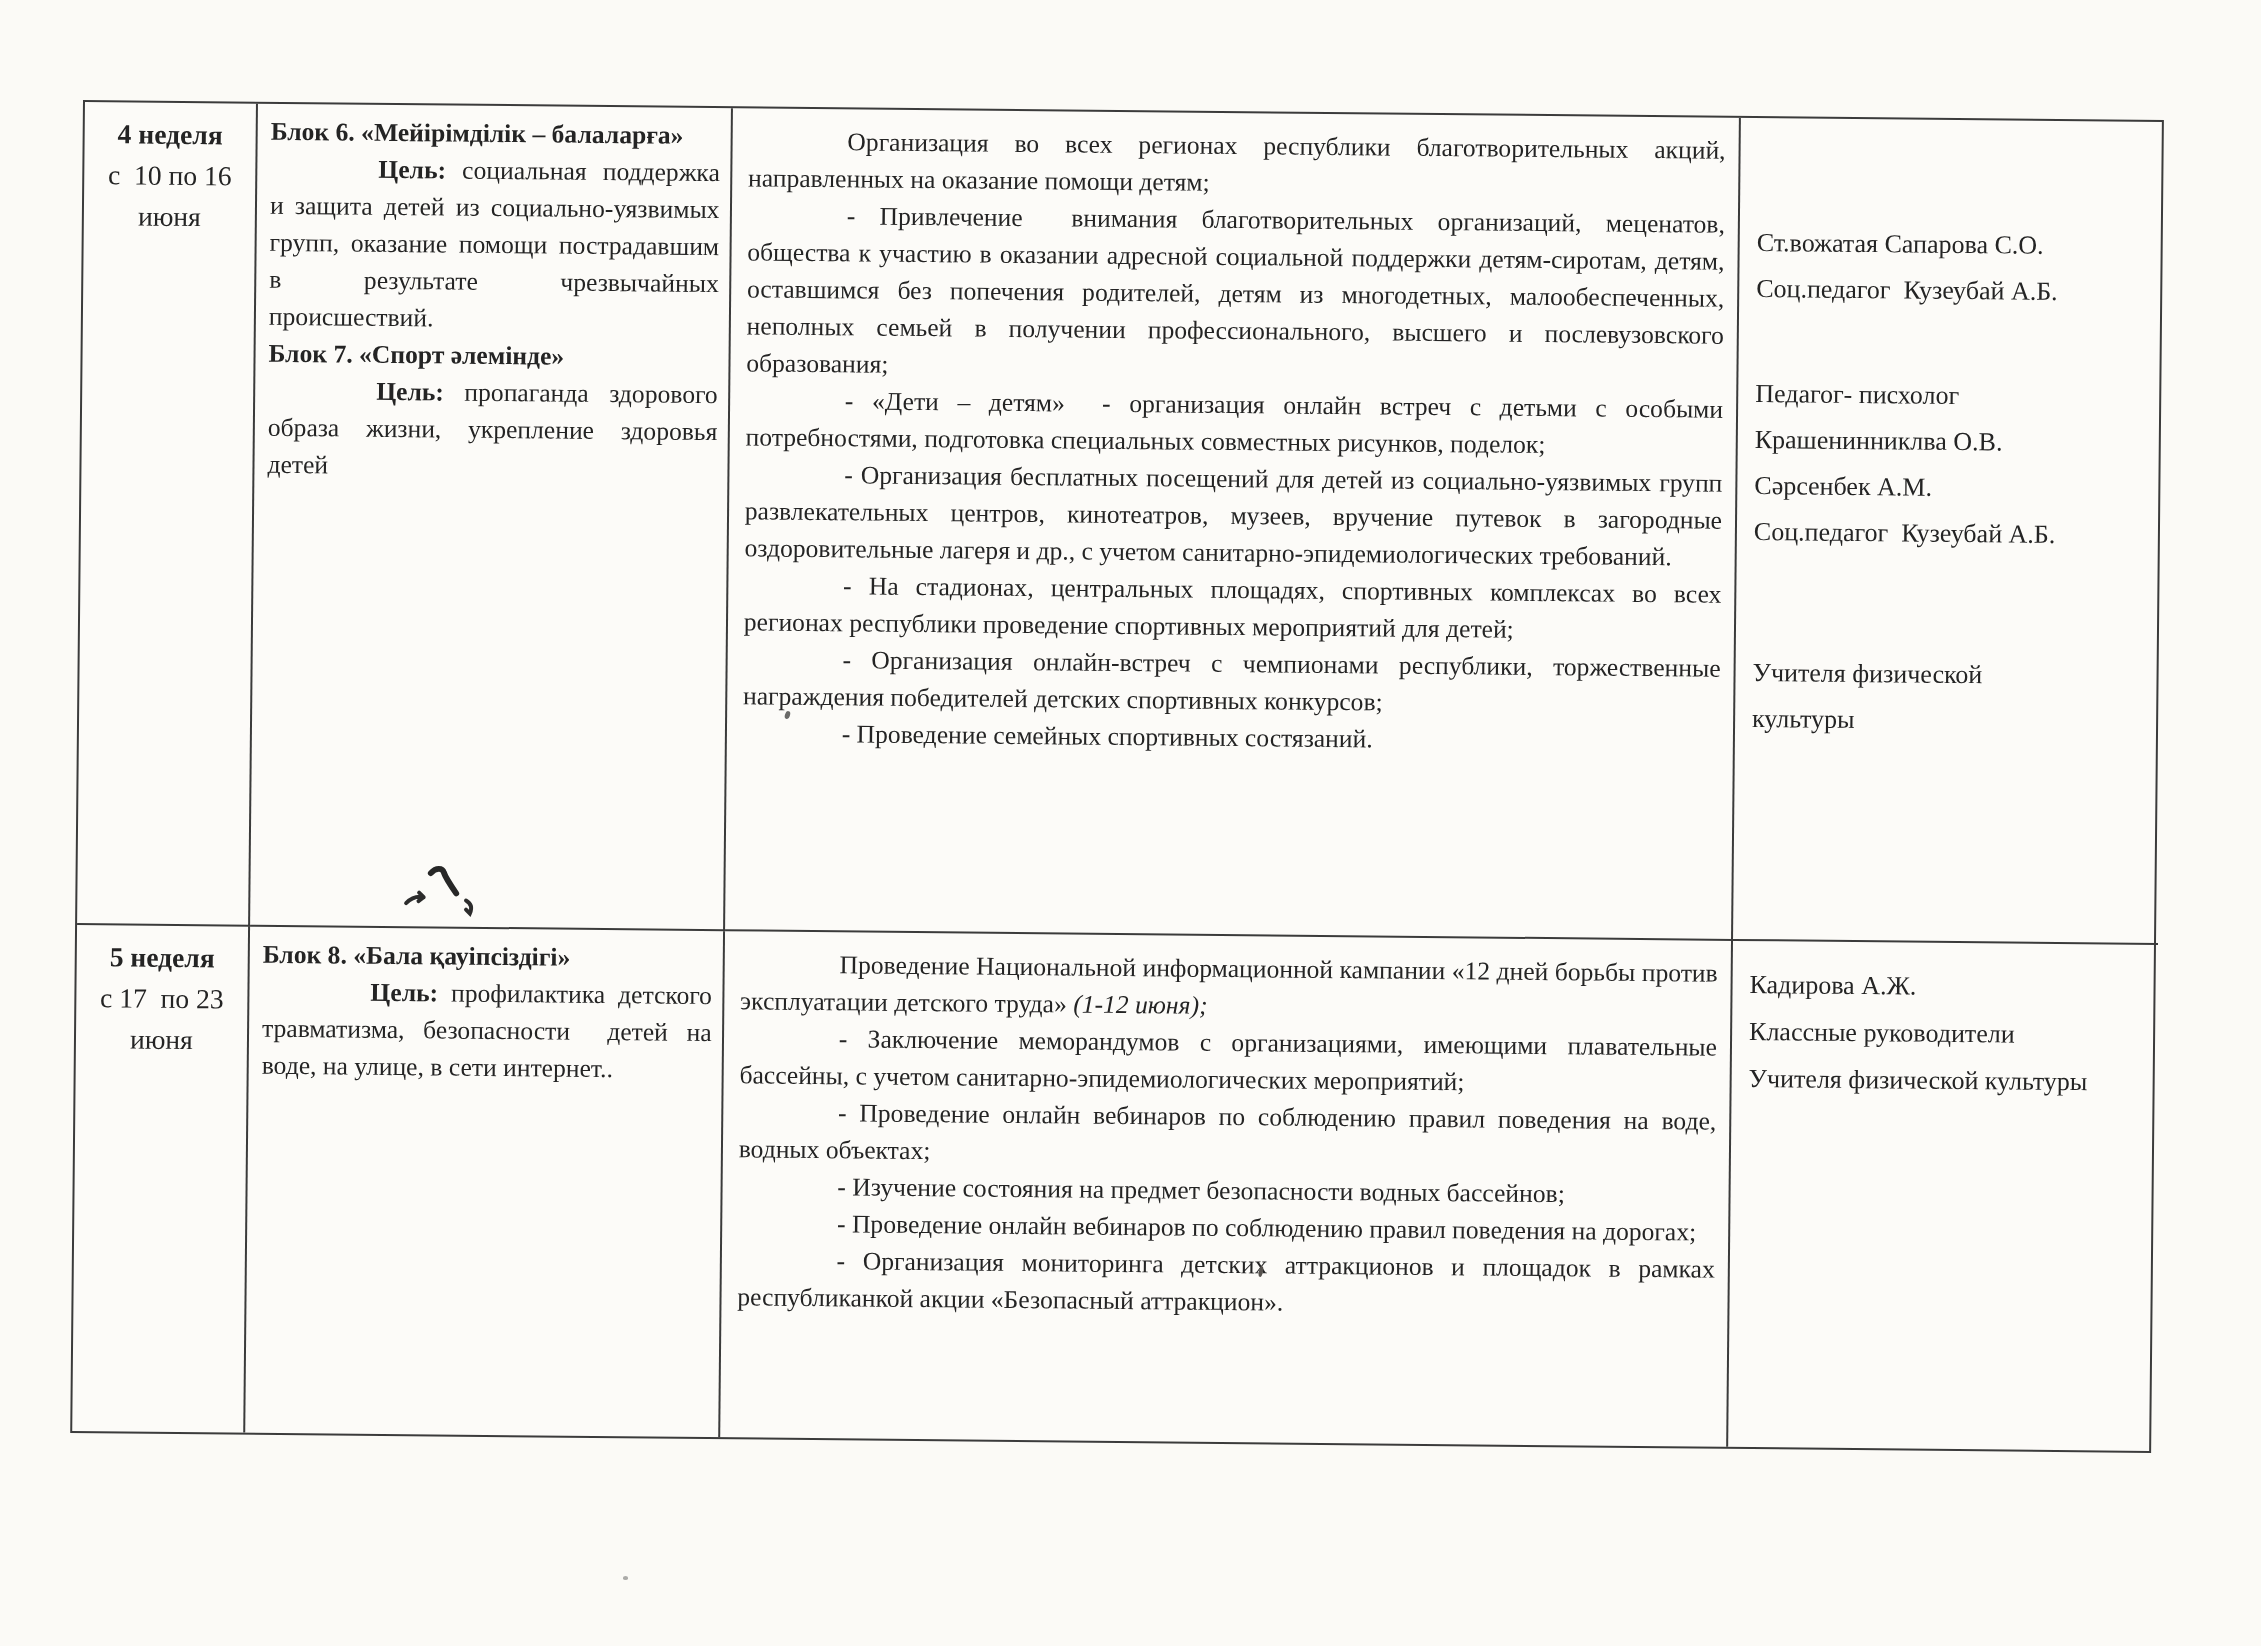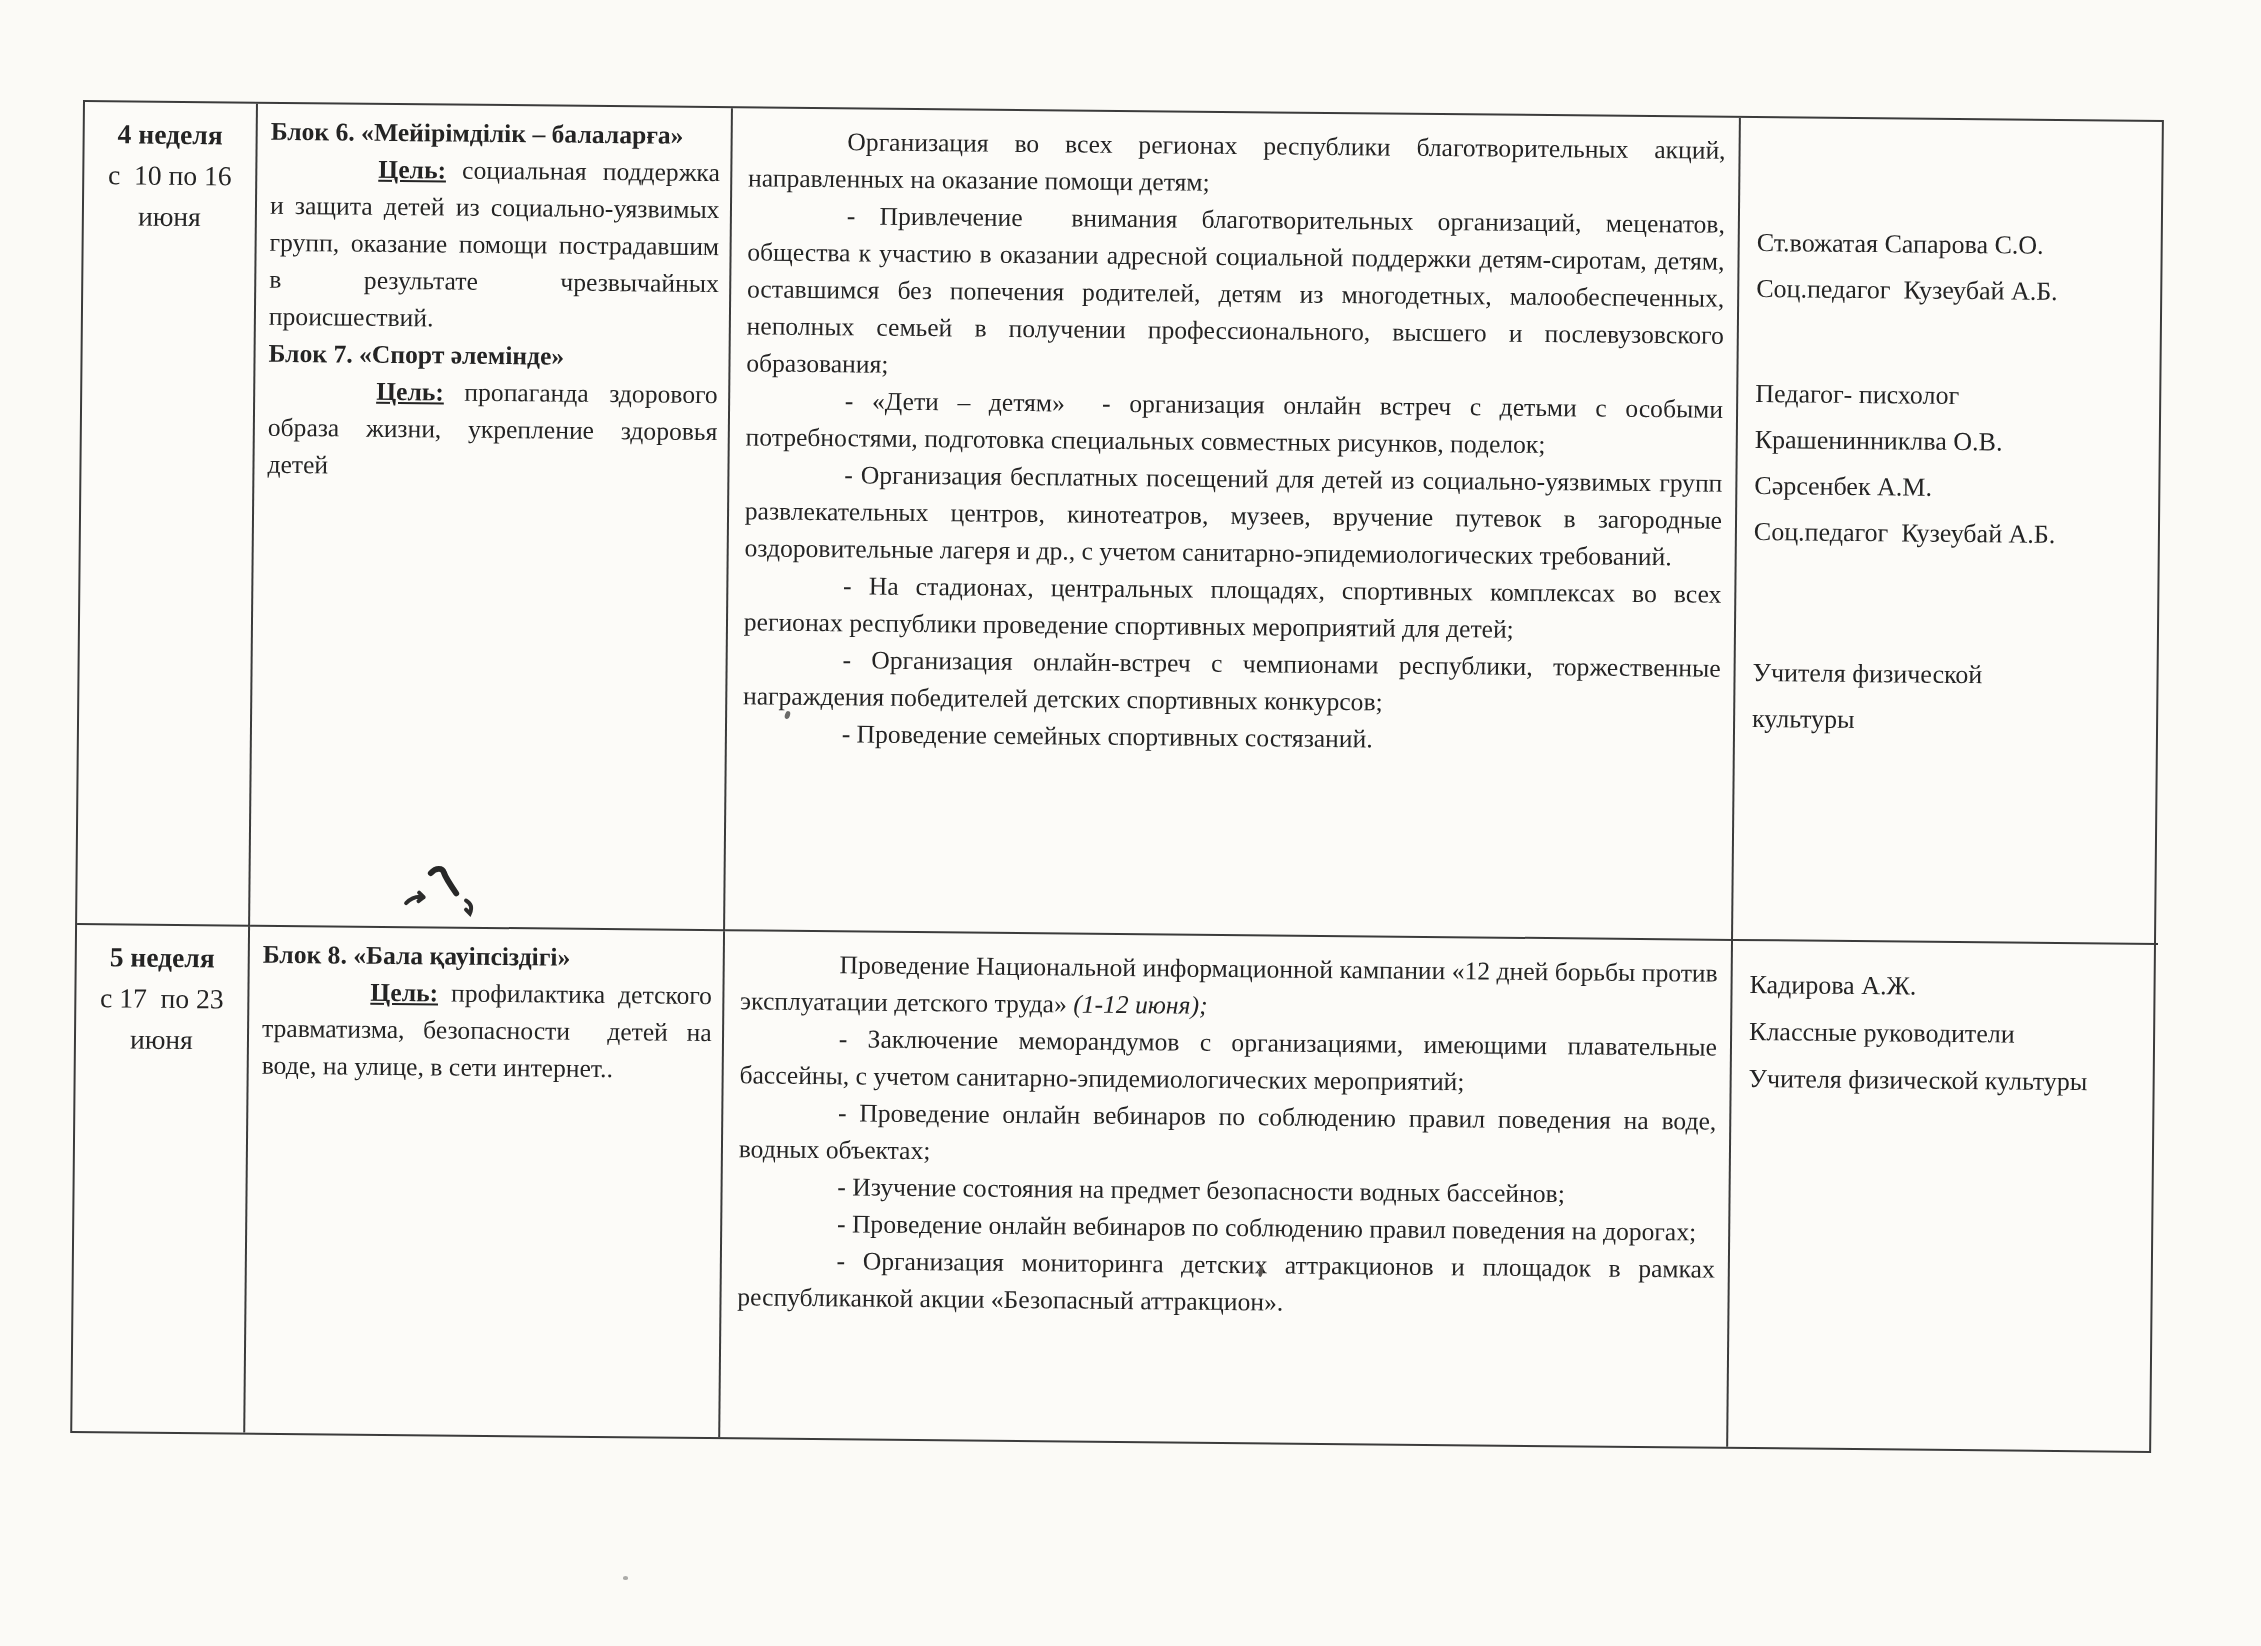--- a/index.html
+++ b/index.html
@@ -31,21 +31,21 @@
   .cell.lastcol{border-right:none;}
   .cell.r1{border-bottom:2px solid #3b3b3b;}
   
   .week-cell{ text-align:center; padding-top:10.5px; }
   .week-line{ font-size:27.6px; line-height:41px; white-space:pre-wrap; }
   .week-line.bold{ font-weight:bold; }
   
   .block-cell{ padding:9.2px 10.5px 0 13px; font-size:25.6px; line-height:37px; text-align:justify; }
   .block-title{ font-weight:bold; margin:0; }
   .goal{ margin:0; text-indent:108px; white-space:pre-wrap;}
-  .goal .lbl{ font-weight:bold;text-decoration:underline; }
+  .goal .lbl{ font-weight:bold; }
   
   .act-cell{ padding:14.4px 13px 0 15.8px; font-size:25.6px; line-height:37px; text-align:justify; }
   .act-p{ margin:0; text-indent:99px; white-space:pre-wrap; }
   .act-p i{ font-style:italic; }
   
   .resp-cell{ padding:13px 6.6px 0 17px; font-size:26px; line-height:46px; }
   .resp-cell.r2{ line-height:47px; }
   .resp-group{ margin:0; }
   .rg-0{ margin-top:89px; }
   .rg-1{ margin-top:59px; }

